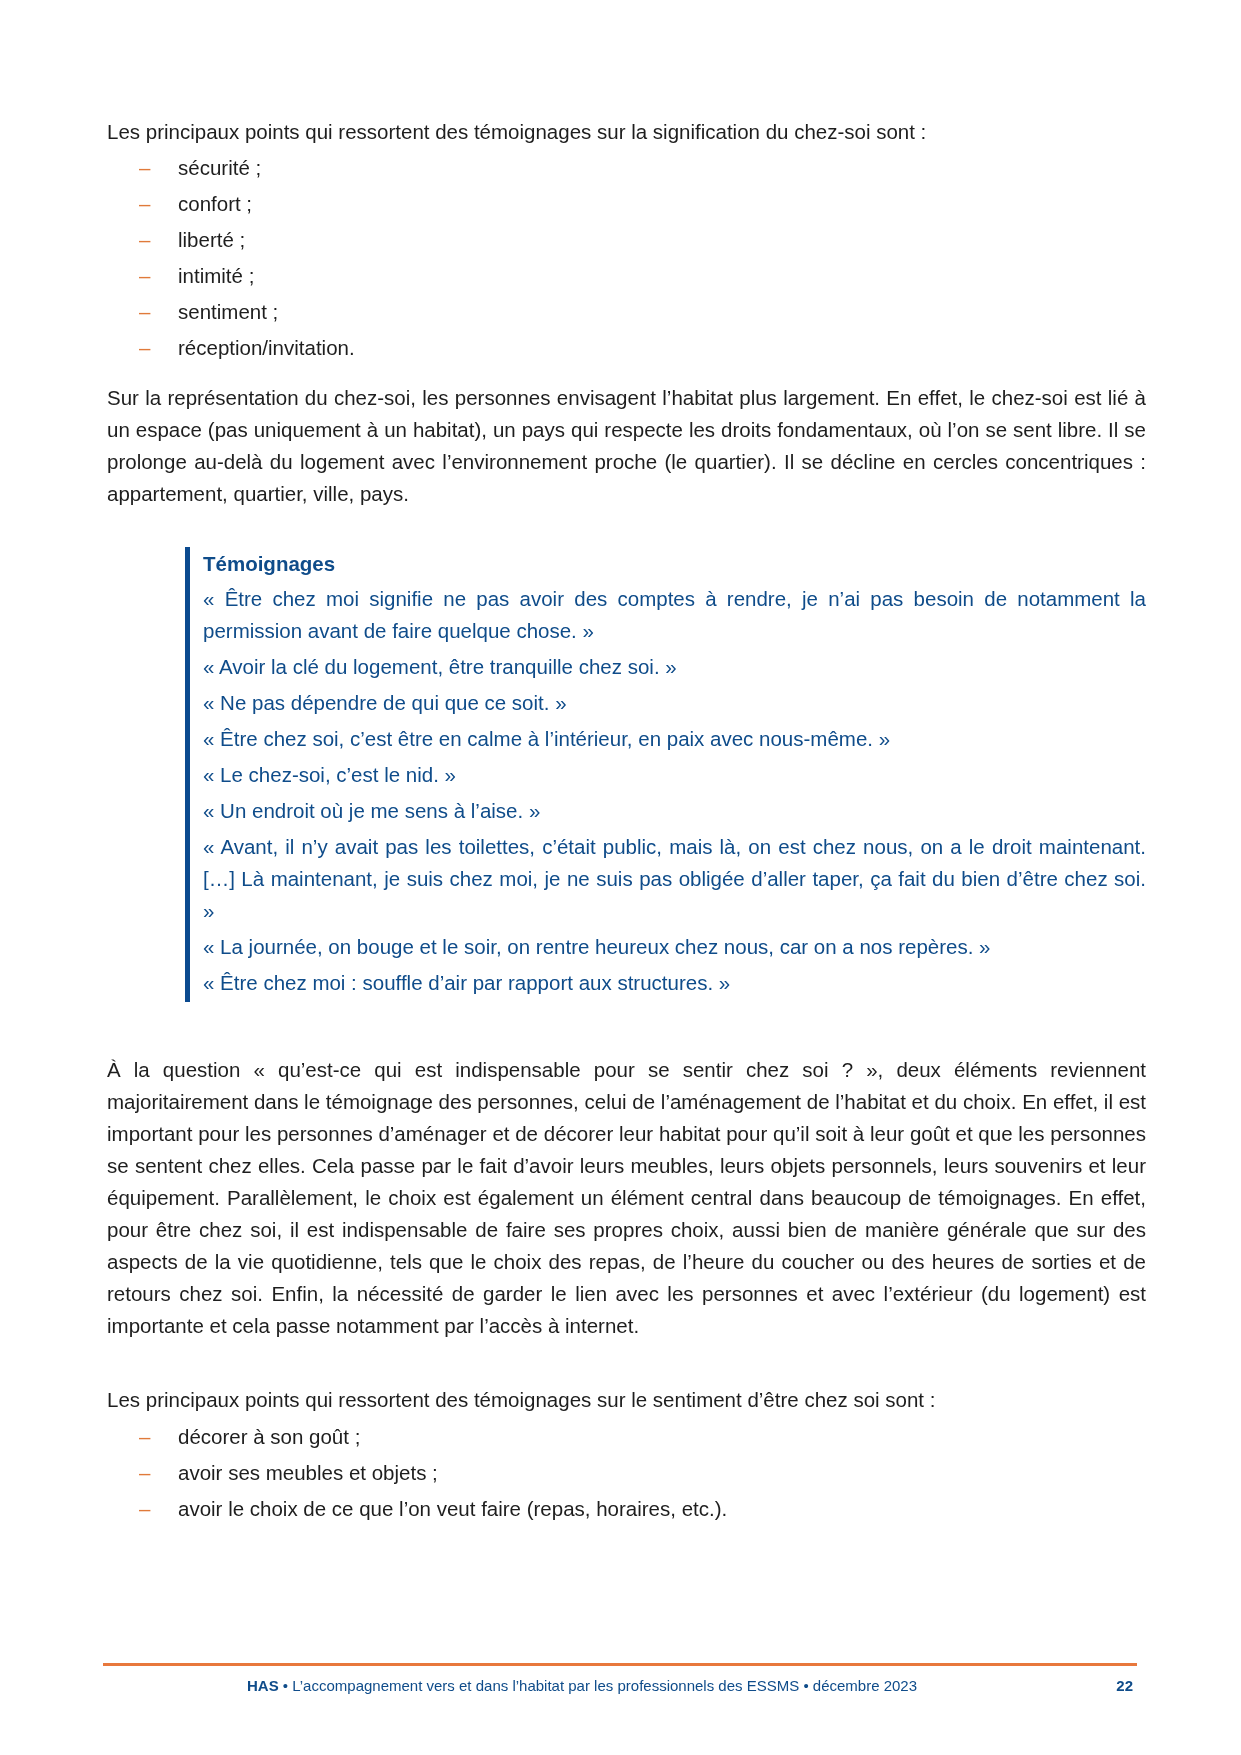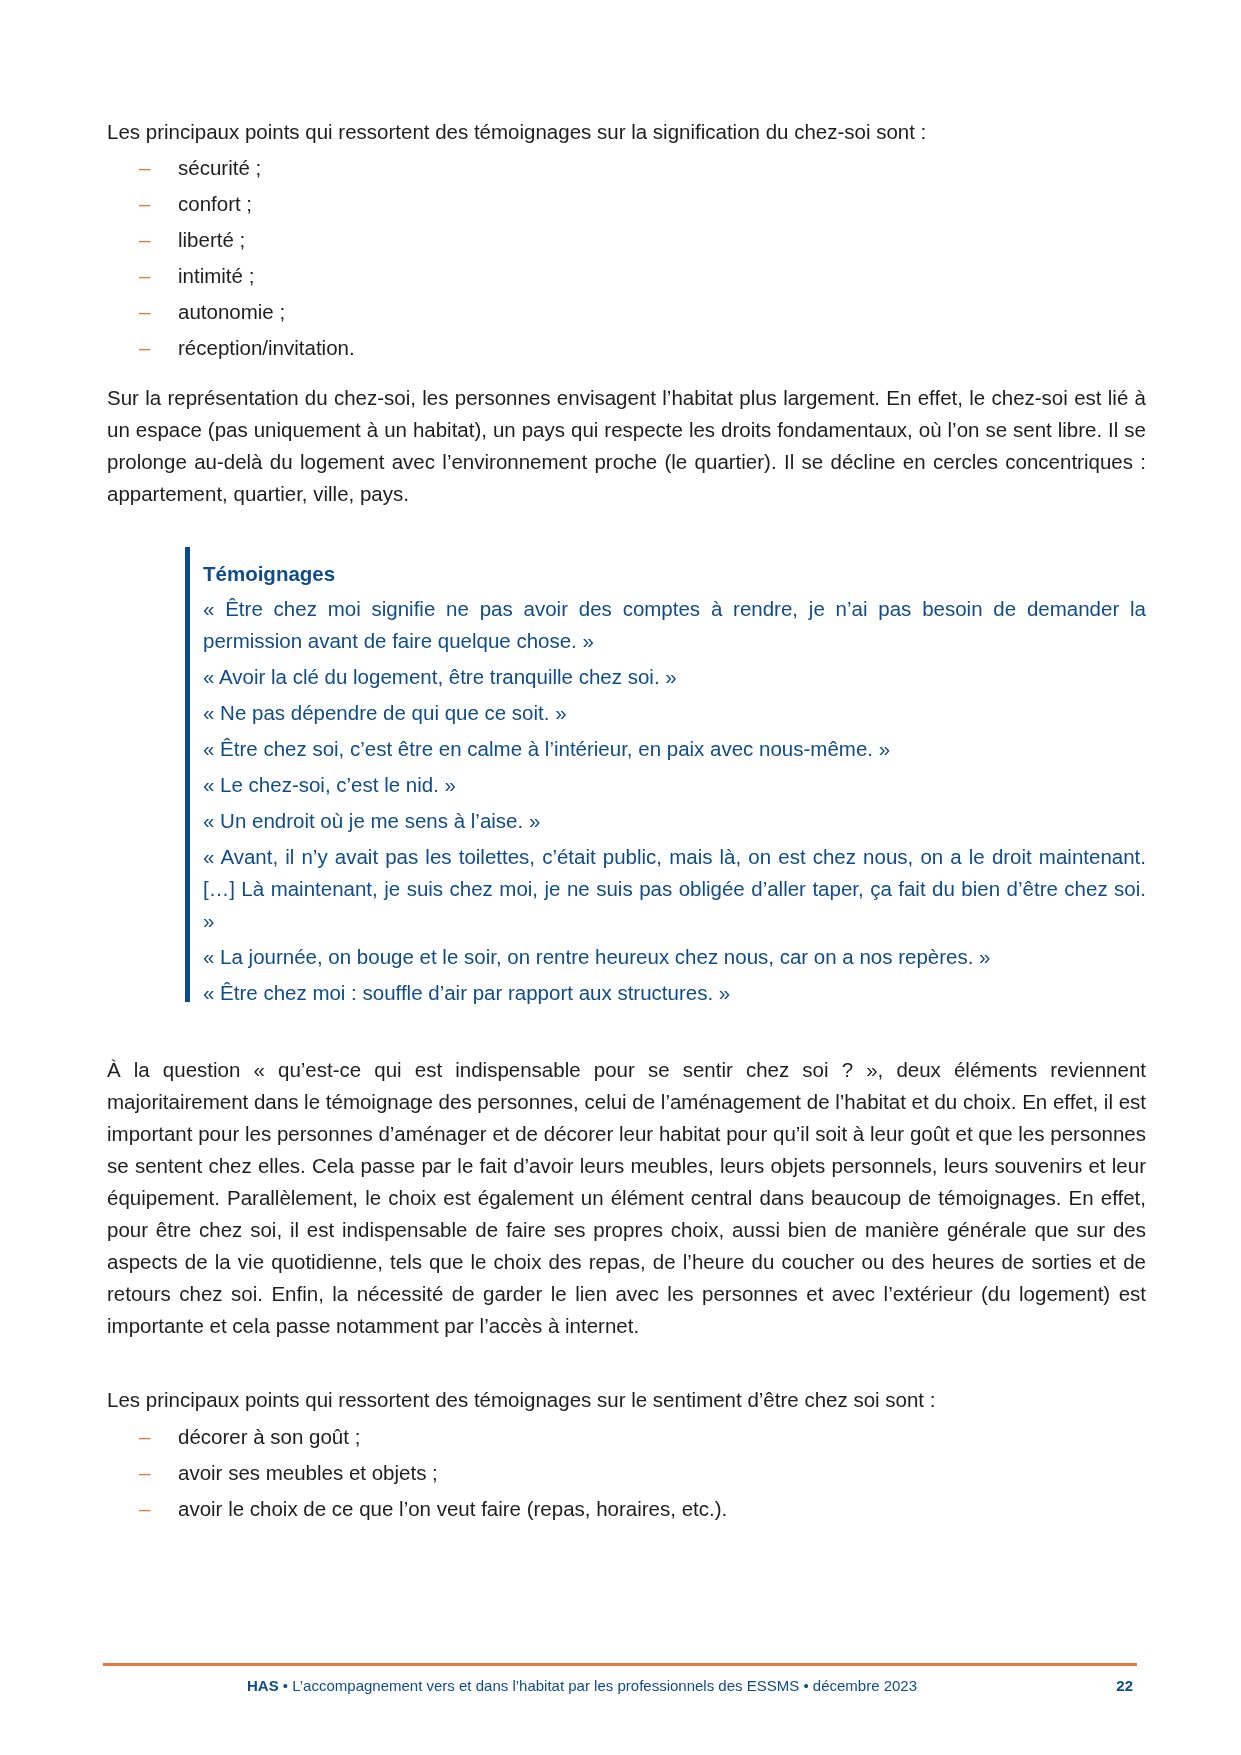--- a/index.html
+++ b/index.html
@@ -6,21 +6,21 @@
   body { width: 1241px; height: 1755px; position: relative; overflow: hidden;
          font-family: "Liberation Sans", sans-serif; color: #1e1e1e; }
   .page { position: absolute; left: 0; top: 0; width: 1241px; height: 1388px; }
   .p { position: absolute; left: 107px; width: 1039px; font-size: 20.5px; line-height: 32px;
        text-align: justify; margin: 0; }
   .ul { position: absolute; left: 107px; width: 1039px; margin: 0; padding: 0; list-style: none; }
   .ul li { position: relative; height: 36px; line-height: 36px; font-size: 20.5px; padding-left: 71px; }
   .dash { position: absolute; left: 32px; top: 0; color: #E07A3A; }
   .quote { position: absolute; left: 185px; top: 547px; width: 961px; height: 455px; }
   .quote .bar { position: absolute; left: 0; top: 0; bottom: 0; width: 5px; background: #0B4A8F; }
-  .quote .inner { position: absolute; left: 18px; top: 10px; right: 0; color: #0F4C8A; }
+  .quote .inner { position: absolute; left: 18px; top: 0; right: 0; color: #0F4C8A; }
   .quote .title { font-weight: bold; font-size: 20.5px; line-height: 34px; height: 36px; }
   .quote .q { font-size: 20.5px; line-height: 32px; margin: 0 0 4px 0; text-align: justify; }
   .footer-line { position: absolute; left: 103px; top: 1663px; width: 1034px; height: 3px; background: #E8783C; }
   .footer { position: absolute; left: 103px; top: 1677px; width: 1034px; height: 24px;
             font-size: 15px; color: #0F4C8A; }
   .footer .center { position: absolute; left: 144px; top: 0; white-space: nowrap; }
   .footer .has { font-weight: bold; }
   .footer .pg { position: absolute; right: 4px; top: 0; font-weight: bold; }
 </style>
 </head>
@@ -28,31 +28,31 @@
 
 <div class="page">
 
   <p class="p" style="top:116px;">Les principaux points qui ressortent des témoignages sur la signification du chez-soi sont :</p>
 
   <ul class="ul" style="top:150px;">
     <li><span class="dash">–</span><span>sécurité ;</span></li>
     <li><span class="dash">–</span><span>confort ;</span></li>
     <li><span class="dash">–</span><span>liberté ;</span></li>
     <li><span class="dash">–</span><span>intimité ;</span></li>
-    <li><span class="dash">–</span><span>autonomie ;</span></li>
+    <li><span class="dash">–</span><span>sentiment ;</span></li>
     <li><span class="dash">–</span><span>réception/invitation.</span></li>
   </ul>
 
   <p class="p" style="top:382px;">Sur la représentation du chez-soi, les personnes envisagent l’habitat plus largement. En effet, le chez-soi est lié à un espace (pas uniquement à un habitat), un pays qui respecte les droits fondamentaux, où l’on se sent libre. Il se prolonge au-delà du logement avec l’environnement proche (le quartier). Il se décline en cercles concentriques : appartement, quartier, ville, pays.</p>
 
   <div class="quote">
     <div class="bar"></div>
     <div class="inner">
       <div class="title">Témoignages</div>
-      <p class="q">« Être chez moi signifie ne pas avoir des comptes à rendre, je n’ai pas besoin de demander la permission avant de faire quelque chose. »</p>
+      <p class="q">« Être chez moi signifie ne pas avoir des comptes à rendre, je n’ai pas besoin de notamment la permission avant de faire quelque chose. »</p>
       <p class="q">« Avoir la clé du logement, être tranquille chez soi. »</p>
       <p class="q">« Ne pas dépendre de qui que ce soit. »</p>
       <p class="q">« Être chez soi, c’est être en calme à l’intérieur, en paix avec nous-même. »</p>
       <p class="q">« Le chez-soi, c’est le nid. »</p>
       <p class="q">« Un endroit où je me sens à l’aise. »</p>
       <p class="q">« Avant, il n’y avait pas les toilettes, c’était public, mais là, on est chez nous, on a le droit maintenant. […] Là maintenant, je suis chez moi, je ne suis pas obligée d’aller taper, ça fait du bien d’être chez soi. »</p>
       <p class="q">« La journée, on bouge et le soir, on rentre heureux chez nous, car on a nos repères. »</p>
       <p class="q">« Être chez moi : souffle d’air par rapport aux structures. »</p>
     </div>
   </div>

